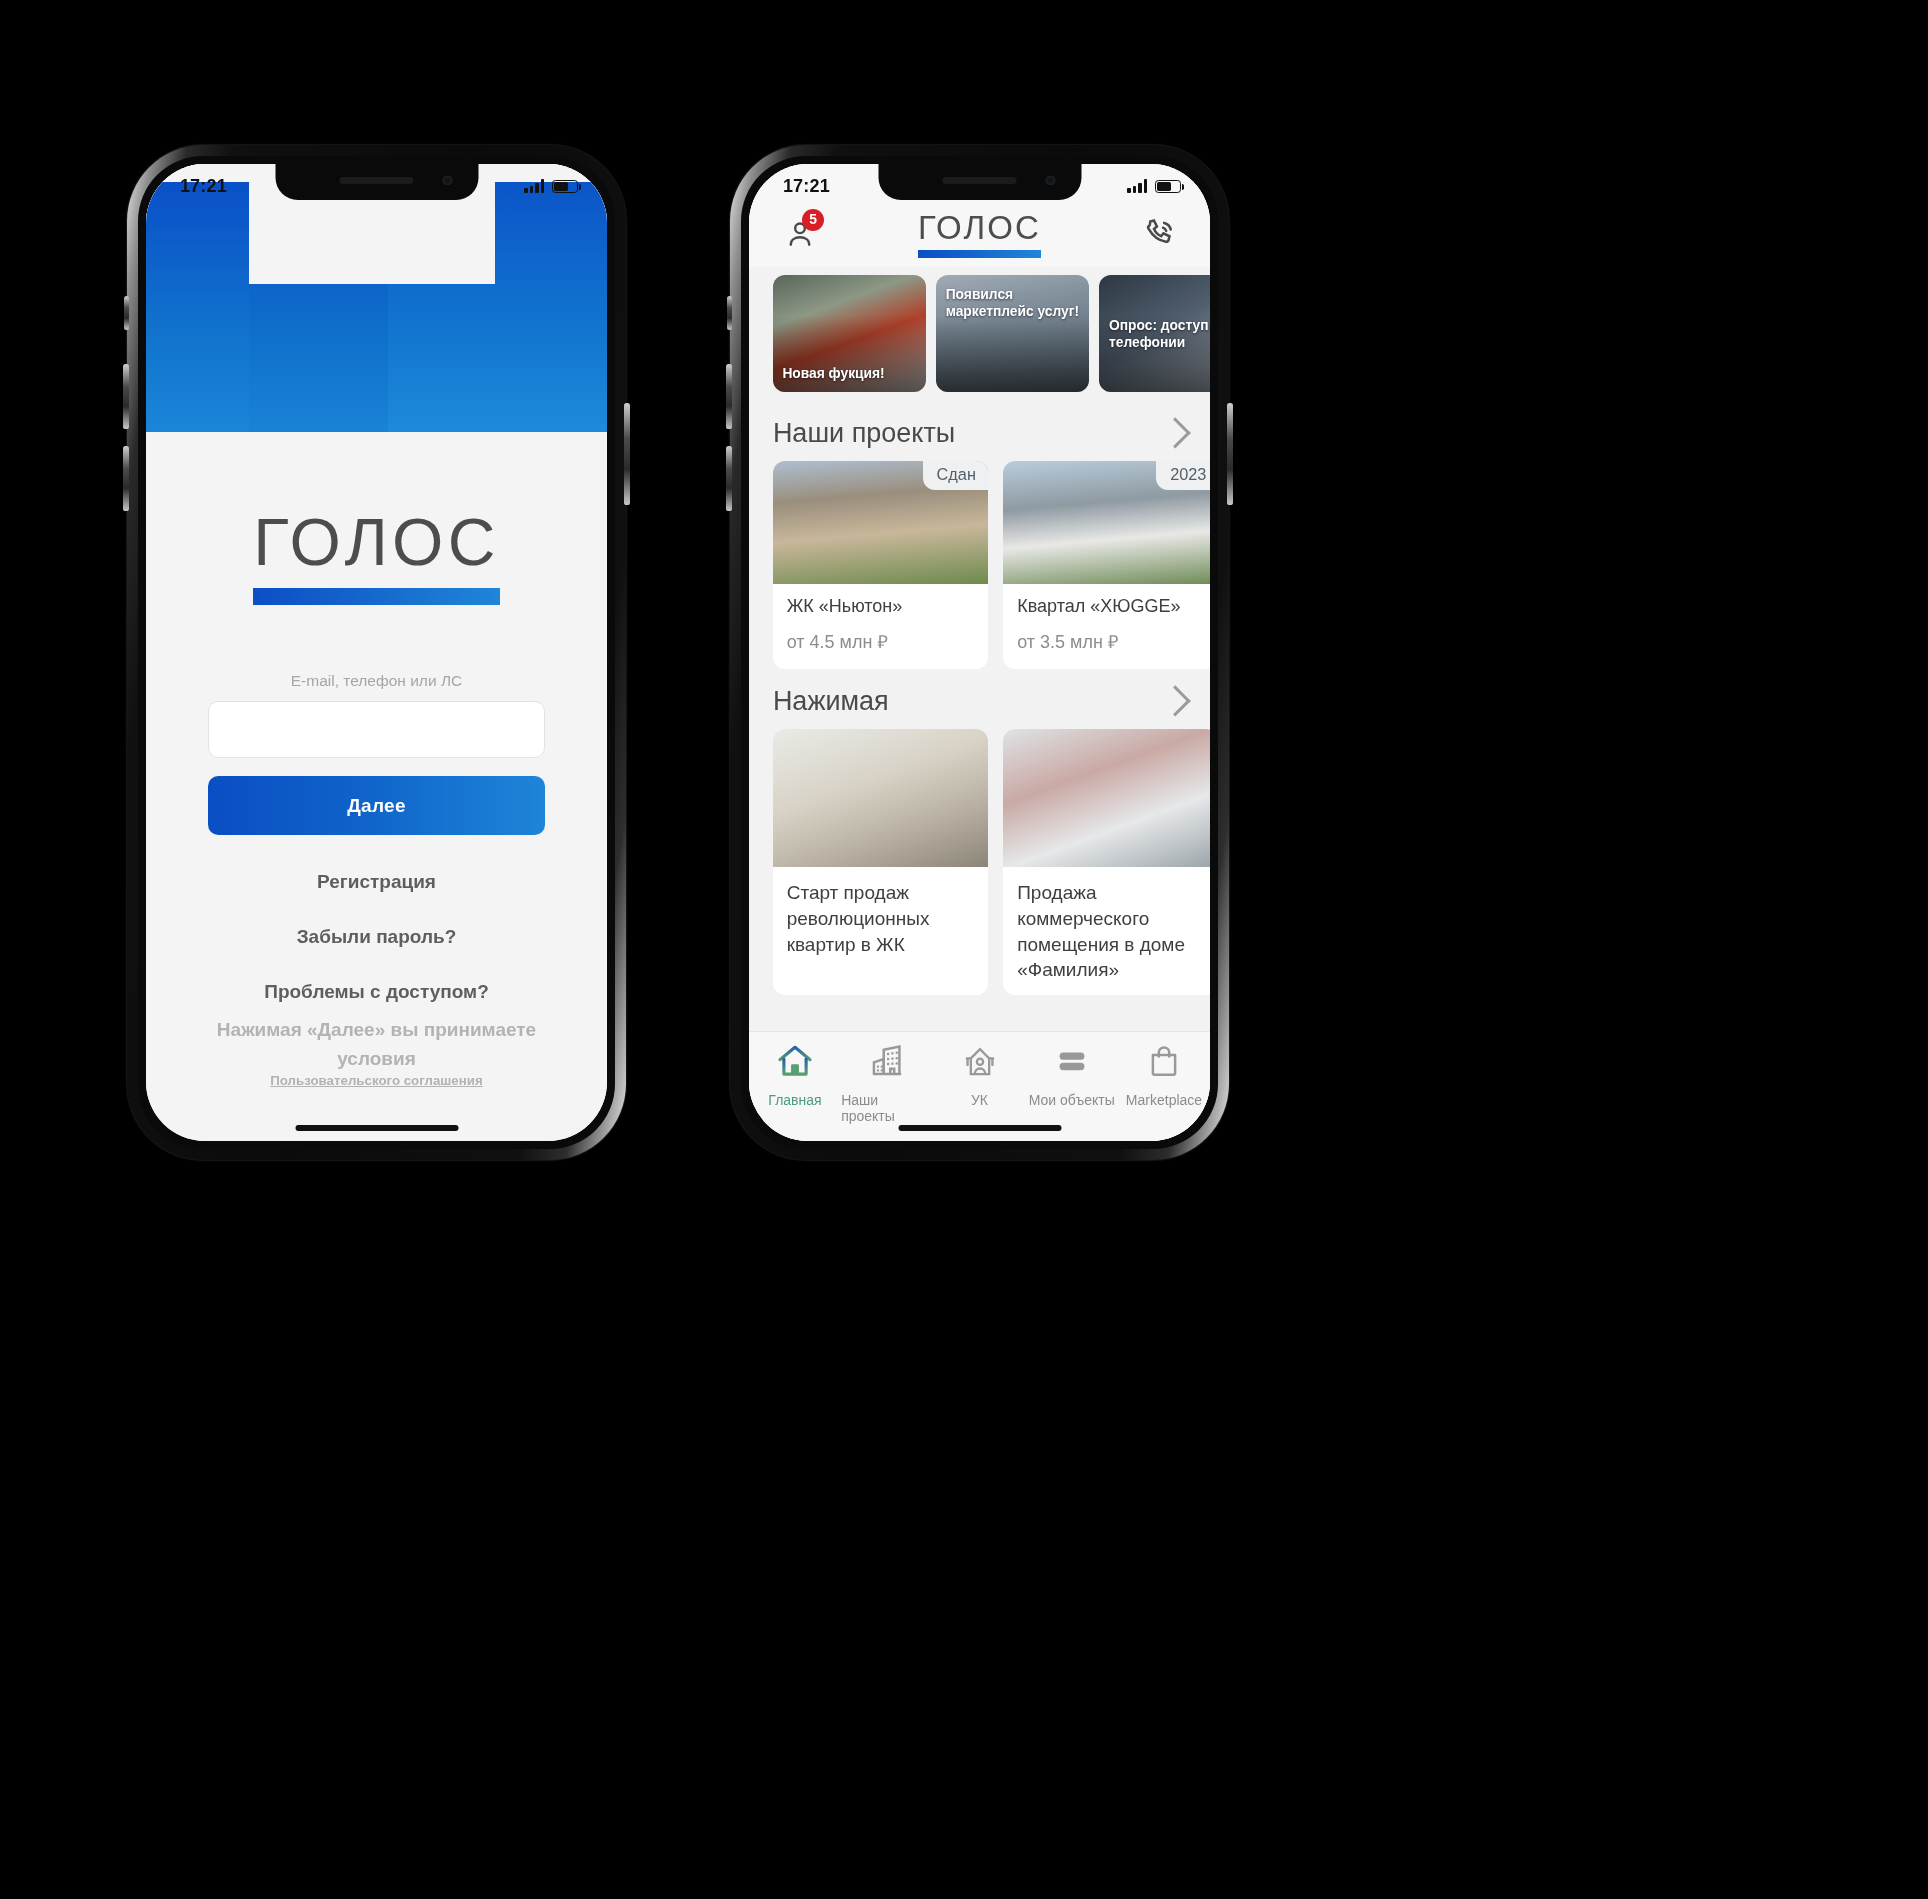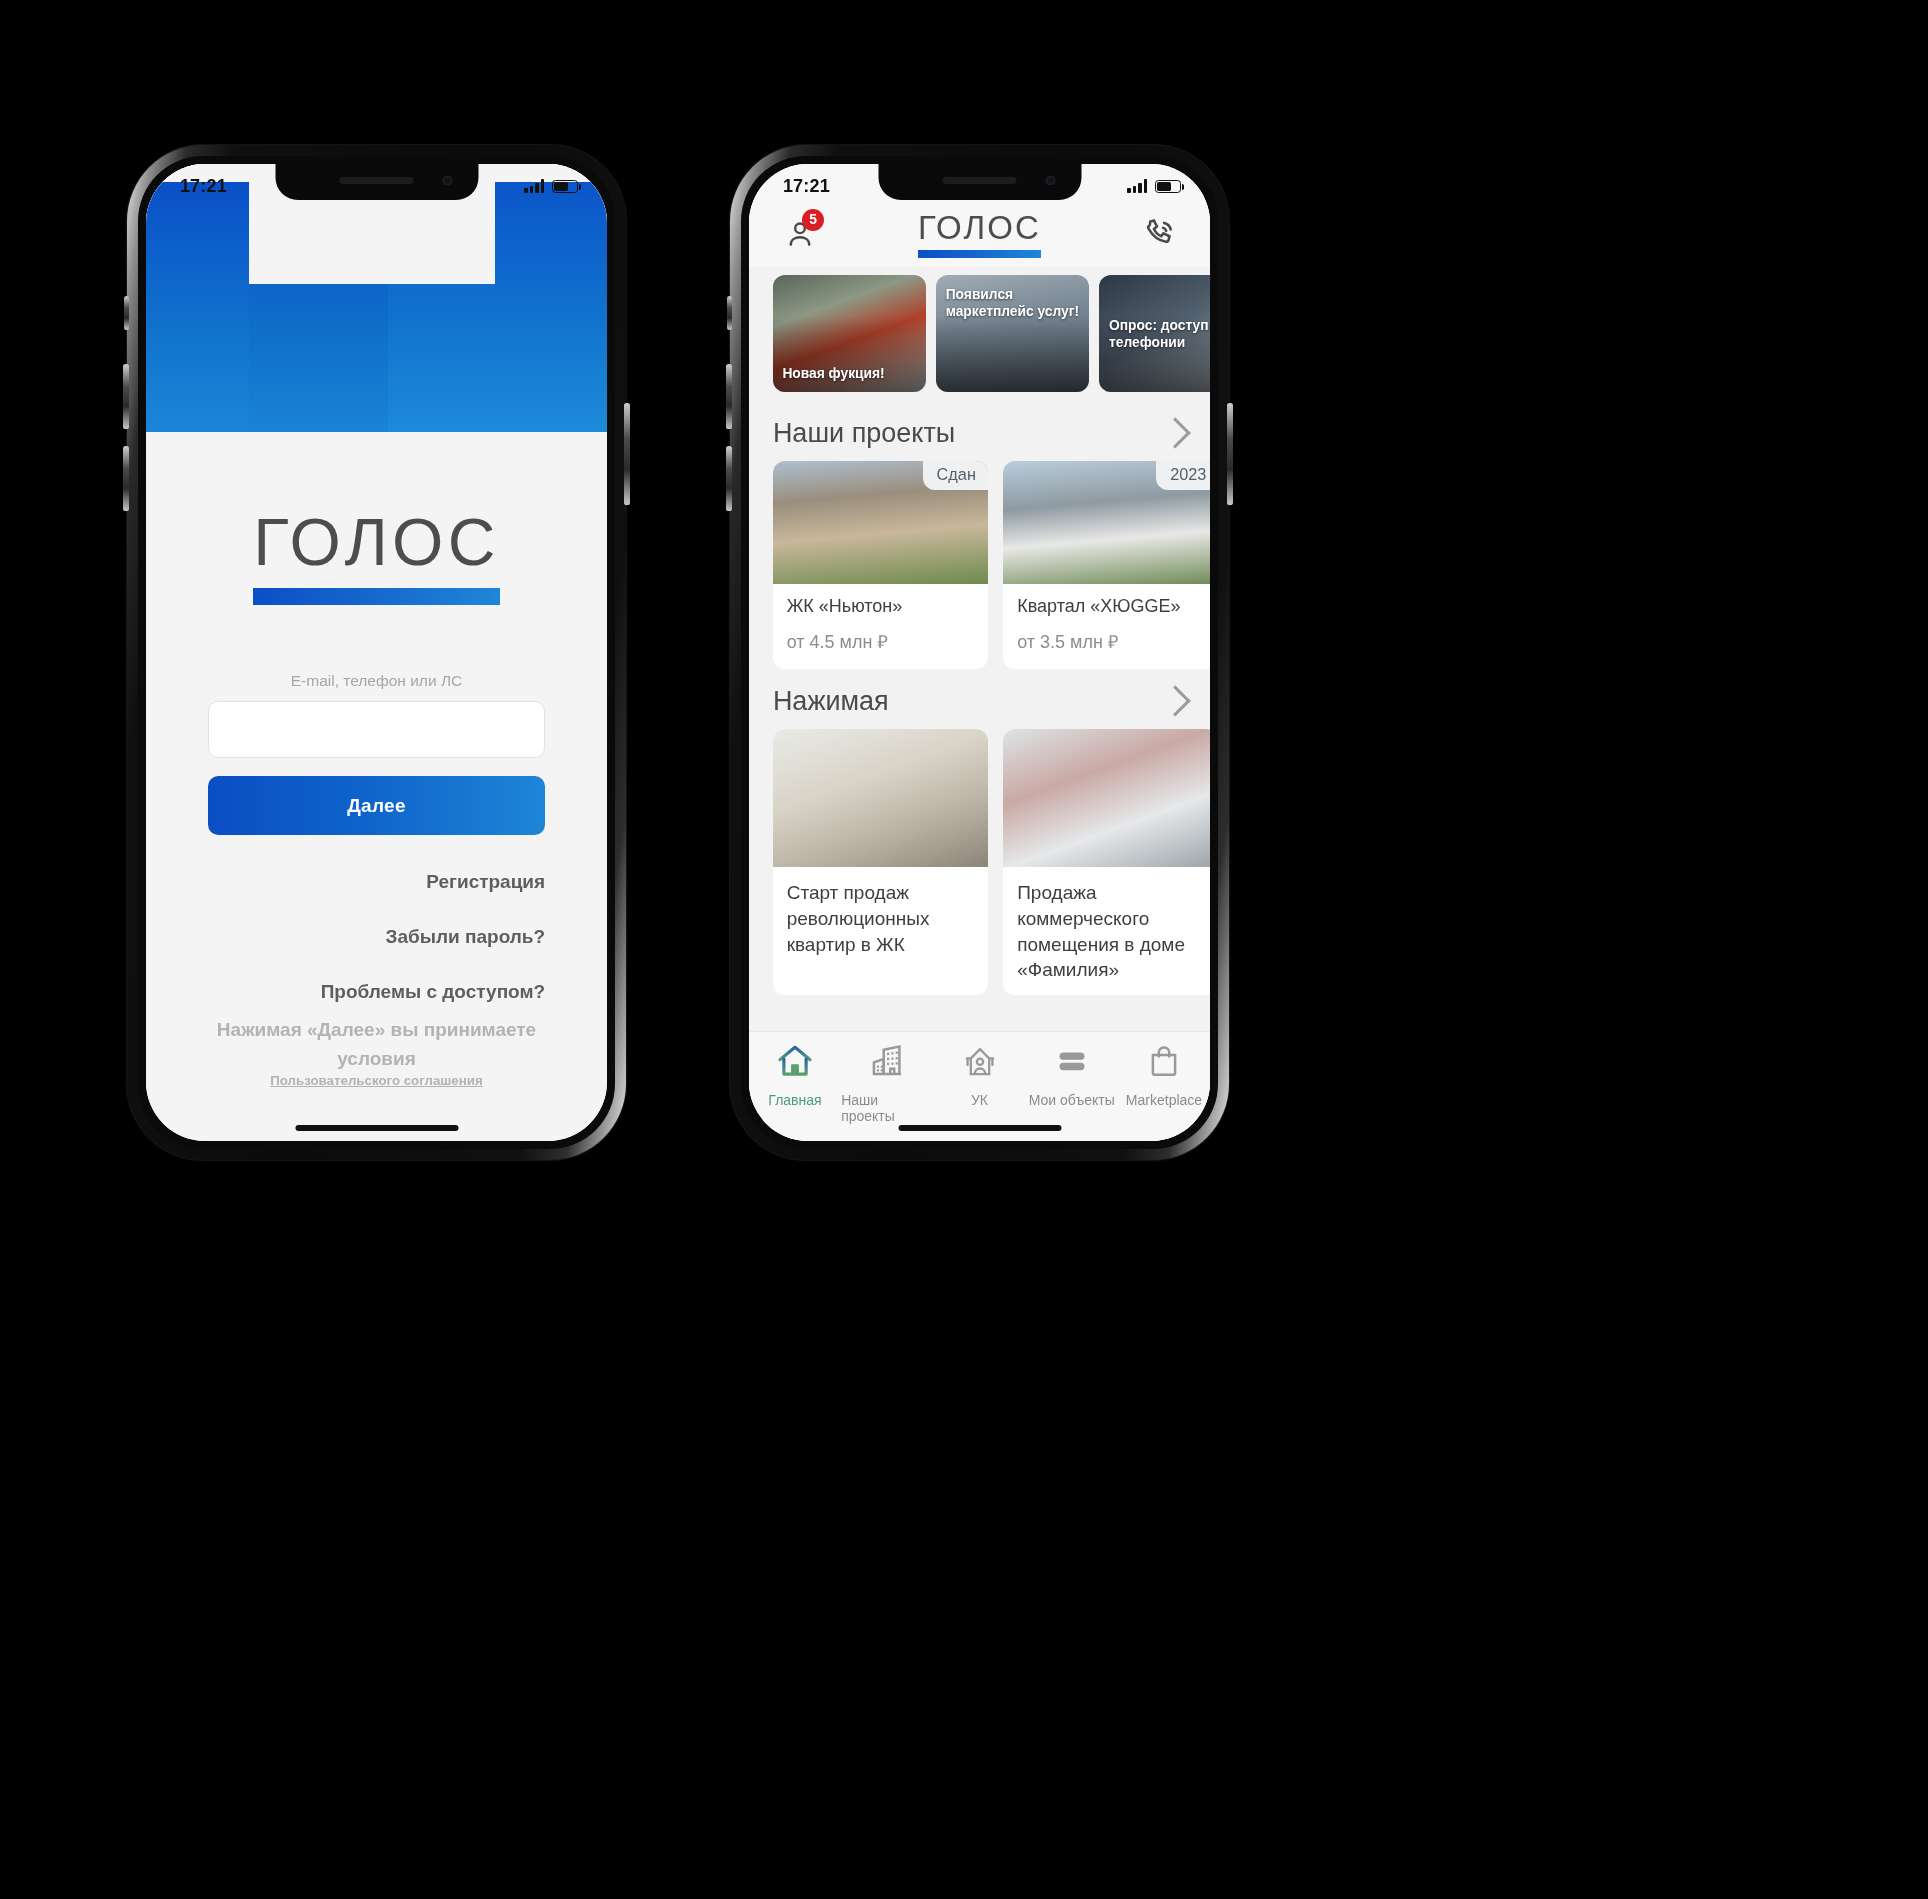--- a/index.html
+++ b/index.html
@@ -120,21 +120,21 @@
   }
   .field input { width:100%; height:100%; border:0; outline:none; background:transparent;
     border-radius:10.3px; padding: 0 17px; font-size:17px; color:#333;
     font-family:"Liberation Sans", sans-serif; }
   .btn-primary {
     margin-top: 18px; width:100%; height:59px; border:0; border-radius:10.3px;
     background: linear-gradient(90deg,#0a4ec4 0%,#0f63ca 45%,#1e85d7 100%);
     color:#fff; font-size:19px; font-weight:700; cursor:pointer;
     font-family:"Liberation Sans", sans-serif; letter-spacing:0.3px;
   }
-  .links { margin-top: 36px; display:flex; flex-direction:column; align-items:flex-end; gap:33px; width:100%; }
+  .links { margin-top: 36px; display:flex; flex-direction:column; align-items:center; gap:33px; width:100%; }
   .link { font-size:19px; color:#5e5e5e; font-weight:700; cursor:pointer; }
 
   .legal { margin-top:auto; margin-bottom: 53px; text-align:center; }
   .legal .l1 { font-size:19px; color:#b3b3b3; font-weight:700; line-height:1.5; }
   .legal .l2 { font-size:13.3px; color:#b3b3b3; font-weight:700; text-decoration:underline; cursor:pointer; }
 
   
   .home { position:absolute; inset:0; background:#f2f2f2; display:flex; flex-direction:column; }
   .app-header {
     height: 103px; background:#f7f7f7; padding: 38px 31px 0 31px;

